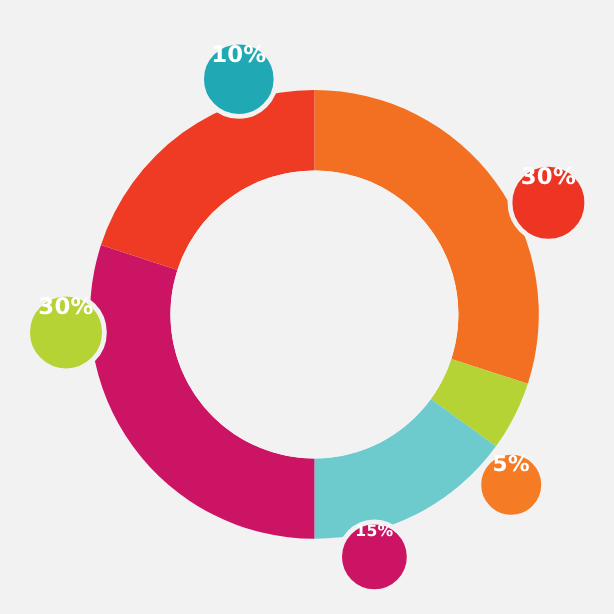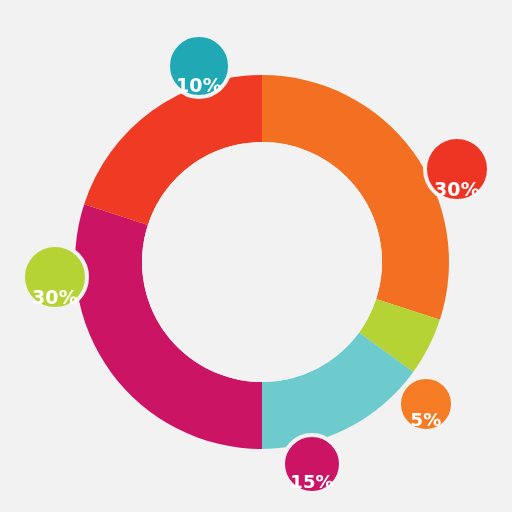--- a/index.html
+++ b/index.html
@@ -24,21 +24,21 @@
     position: absolute;
     left: 0;
     top: 0;
     width: 512px;
     height: 512px;
     display: block;
   }
   .badge {
     position: absolute;
     display: flex;
-    align-items: flex-end;
+    align-items: flex-start;
     justify-content: center;
     border-radius: 50%;
     box-sizing: border-box;
     color: #ffffff;
     font-weight: bold;
     letter-spacing: 0.2px;
     line-height: 1;
     user-select: none;
     border: 4px solid #f2f2f2;
   }
@@ -64,21 +64,21 @@
     <circle id="donut-hole" cx="262" cy="262" r="120" fill="#f2f2f2"></circle>
   </svg>
 
   <div id="badge-layer">
       <div class="badge" style="width: 68px; height: 68px; left: 423px; top: 135px; background: rgb(238, 53, 36); color: rgb(255, 255, 255); border-color: rgb(242, 242, 242); font-size: 19px;">
         <span class="badge-text">30%</span>
       </div>
       <div class="badge" style="width: 58px; height: 58px; left: 397px; top: 375px; background: rgb(245, 124, 36); color: rgb(255, 255, 255); border-color: rgb(242, 242, 242); font-size: 18px;">
         <span class="badge-text">5%</span>
       </div>
-      <div class="badge" style="width: 62px; height: 62px; left: 281px; top: 433px; background: rgb(204, 20, 101); color: rgb(255, 255, 255); border-color: rgb(242, 242, 242); font-size: 18px;">
+      <div class="badge" style="width: 62px; height: 62px; left: 281px; top: 433px; background: rgb(204, 20, 101); color: rgb(255, 255, 255); border-color: rgb(242, 242, 242); font-size: 13px;">
         <span class="badge-text">15%</span>
       </div>
       <div class="badge" style="width: 68px; height: 68px; left: 21px; top: 243px; background: rgb(181, 211, 52); color: rgb(255, 255, 255); border-color: rgb(242, 242, 242); font-size: 19px;">
         <span class="badge-text">30%</span>
       </div>
       <div class="badge" style="width: 66px; height: 66px; left: 166px; top: 33px; background: rgb(32, 169, 181); color: rgb(255, 255, 255); border-color: rgb(242, 242, 242); font-size: 19px;">
         <span class="badge-text">10%</span>
       </div>
     </div>
 

